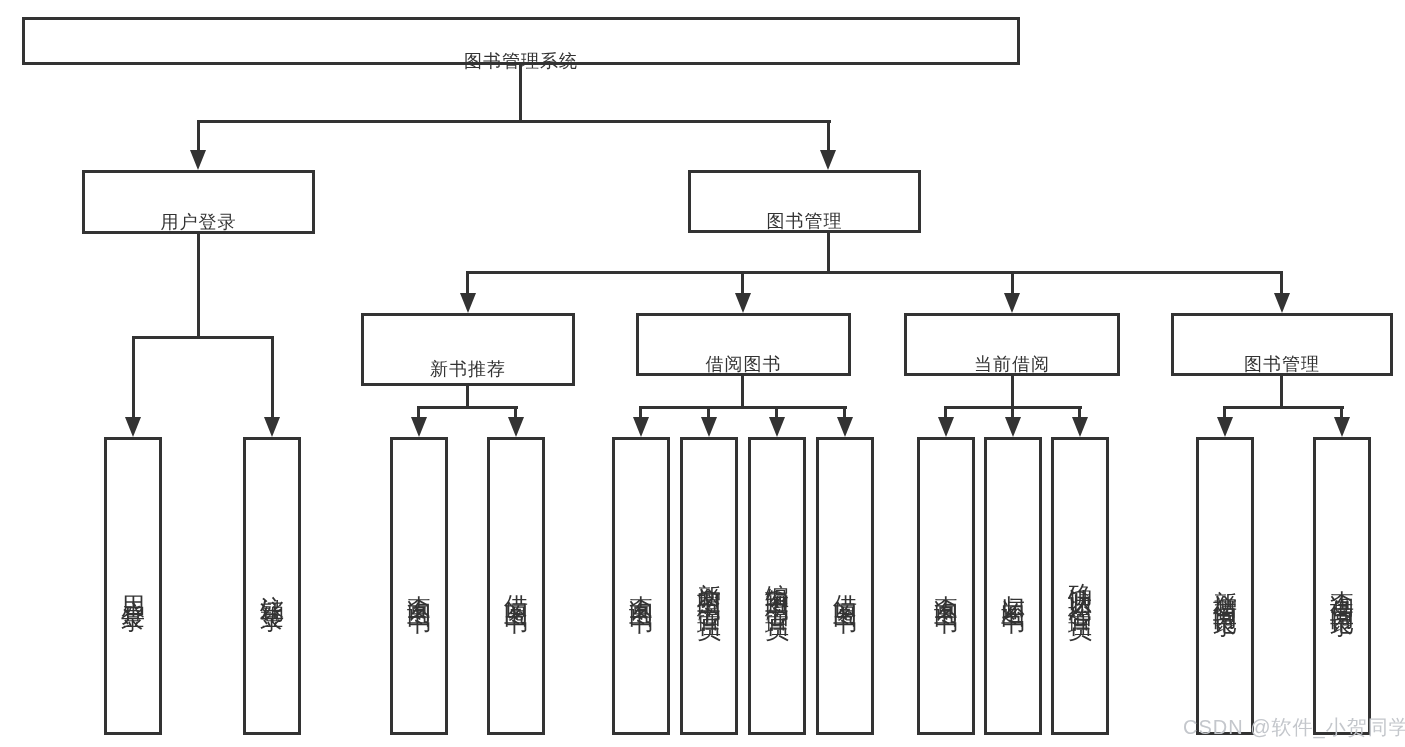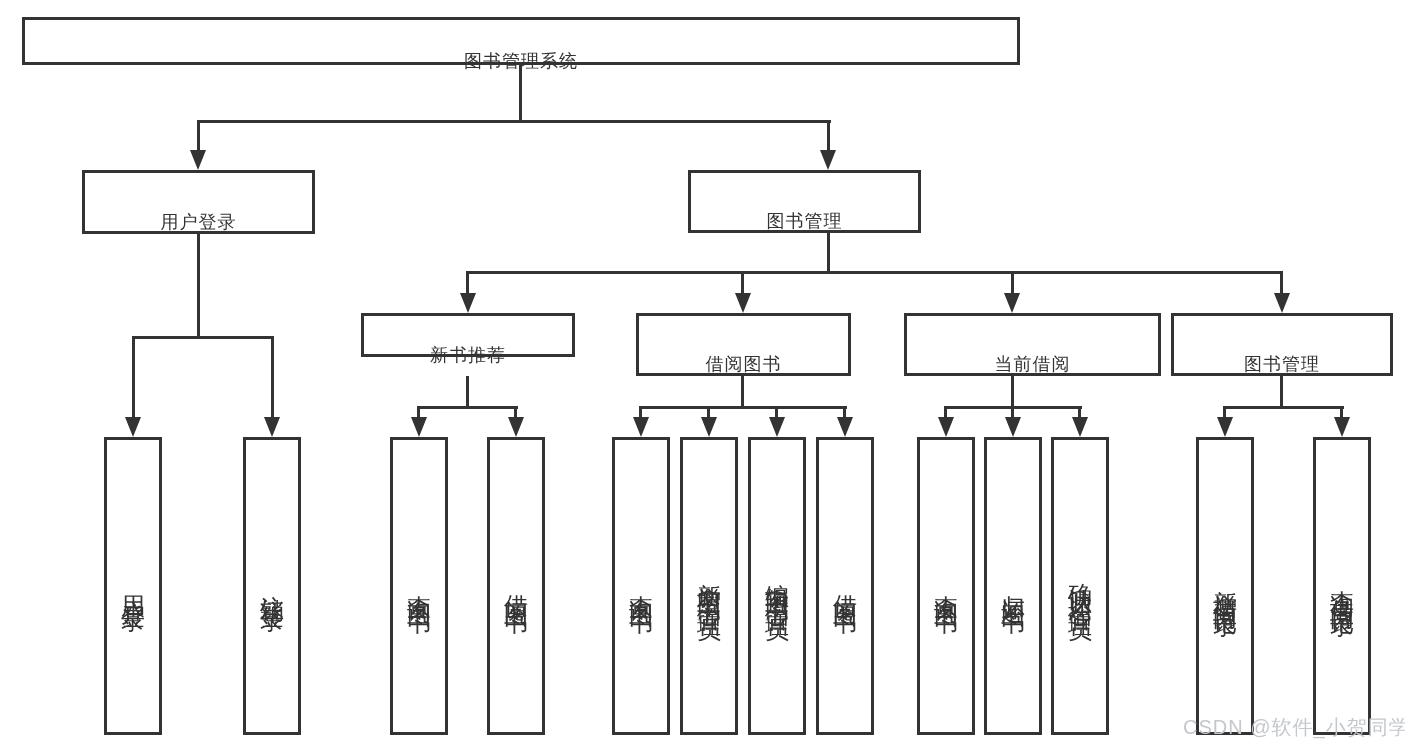--- a/index.html
+++ b/index.html
@@ -91,27 +91,27 @@
   <div class="line" style="left:466px;top:271px;width:817px;height:3px"></div>
   <div class="line" style="left:466px;top:271px;width:3px;height:24px"></div>
   <div class="arrow" style="left:460px;top:293px"></div>
   <div class="line" style="left:741px;top:271px;width:3px;height:24px"></div>
   <div class="arrow" style="left:735px;top:293px"></div>
   <div class="line" style="left:1011px;top:271px;width:3px;height:24px"></div>
   <div class="arrow" style="left:1004px;top:293px"></div>
   <div class="line" style="left:1280px;top:271px;width:3px;height:24px"></div>
   <div class="arrow" style="left:1274px;top:293px"></div>
 
-  <div class="box hbox" style="left:361px;top:313px;width:214px;height:44px">
+  <div class="box hbox" style="left:361px;top:313px;width:214px;height:73px">
     <span>新书推荐</span>
   </div>
   <div class="box hbox" style="left:636px;top:313px;width:215px;height:63px">
     <span>借阅图书</span>
   </div>
-  <div class="box hbox" style="left:904px;top:313px;width:257px;height:63px">
+  <div class="box hbox" style="left:904px;top:313px;width:216px;height:63px">
     <span>当前借阅</span>
   </div>
   <div class="box hbox" style="left:1171px;top:313px;width:222px;height:63px">
     <span>图书管理</span>
   </div>
 
   <div class="line" style="left:466px;top:376px;width:3px;height:32px"></div>
   <div class="line" style="left:417px;top:406px;width:101px;height:3px"></div>
   <div class="line" style="left:417px;top:406px;width:3px;height:14px"></div>
   <div class="arrow" style="left:411px;top:417px"></div>

